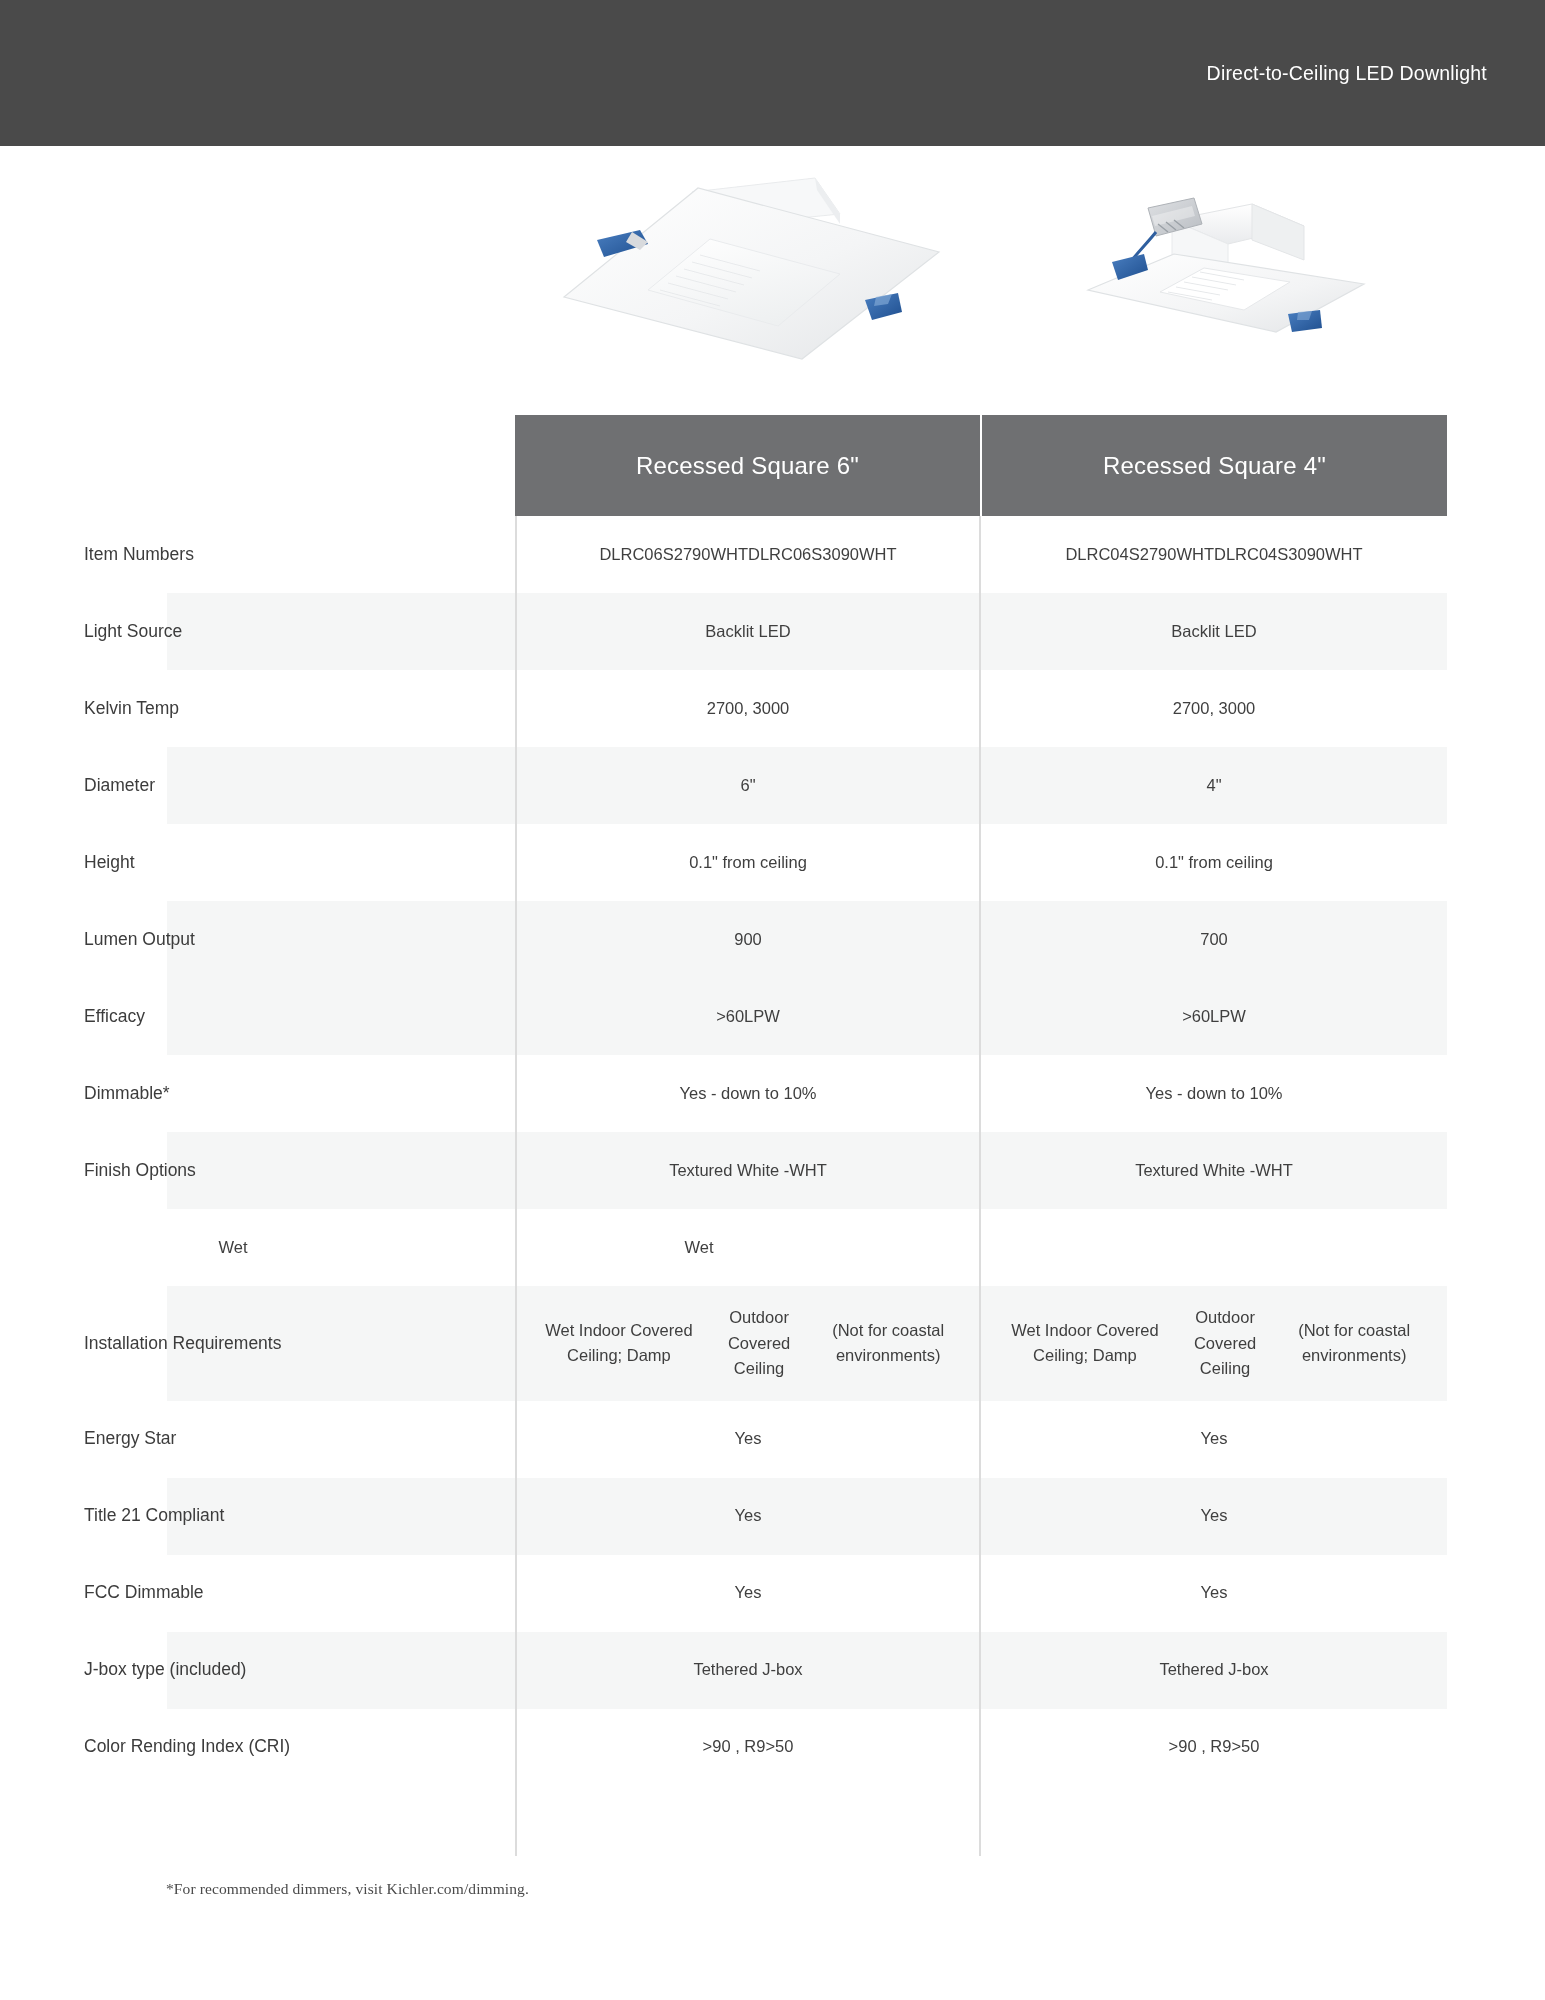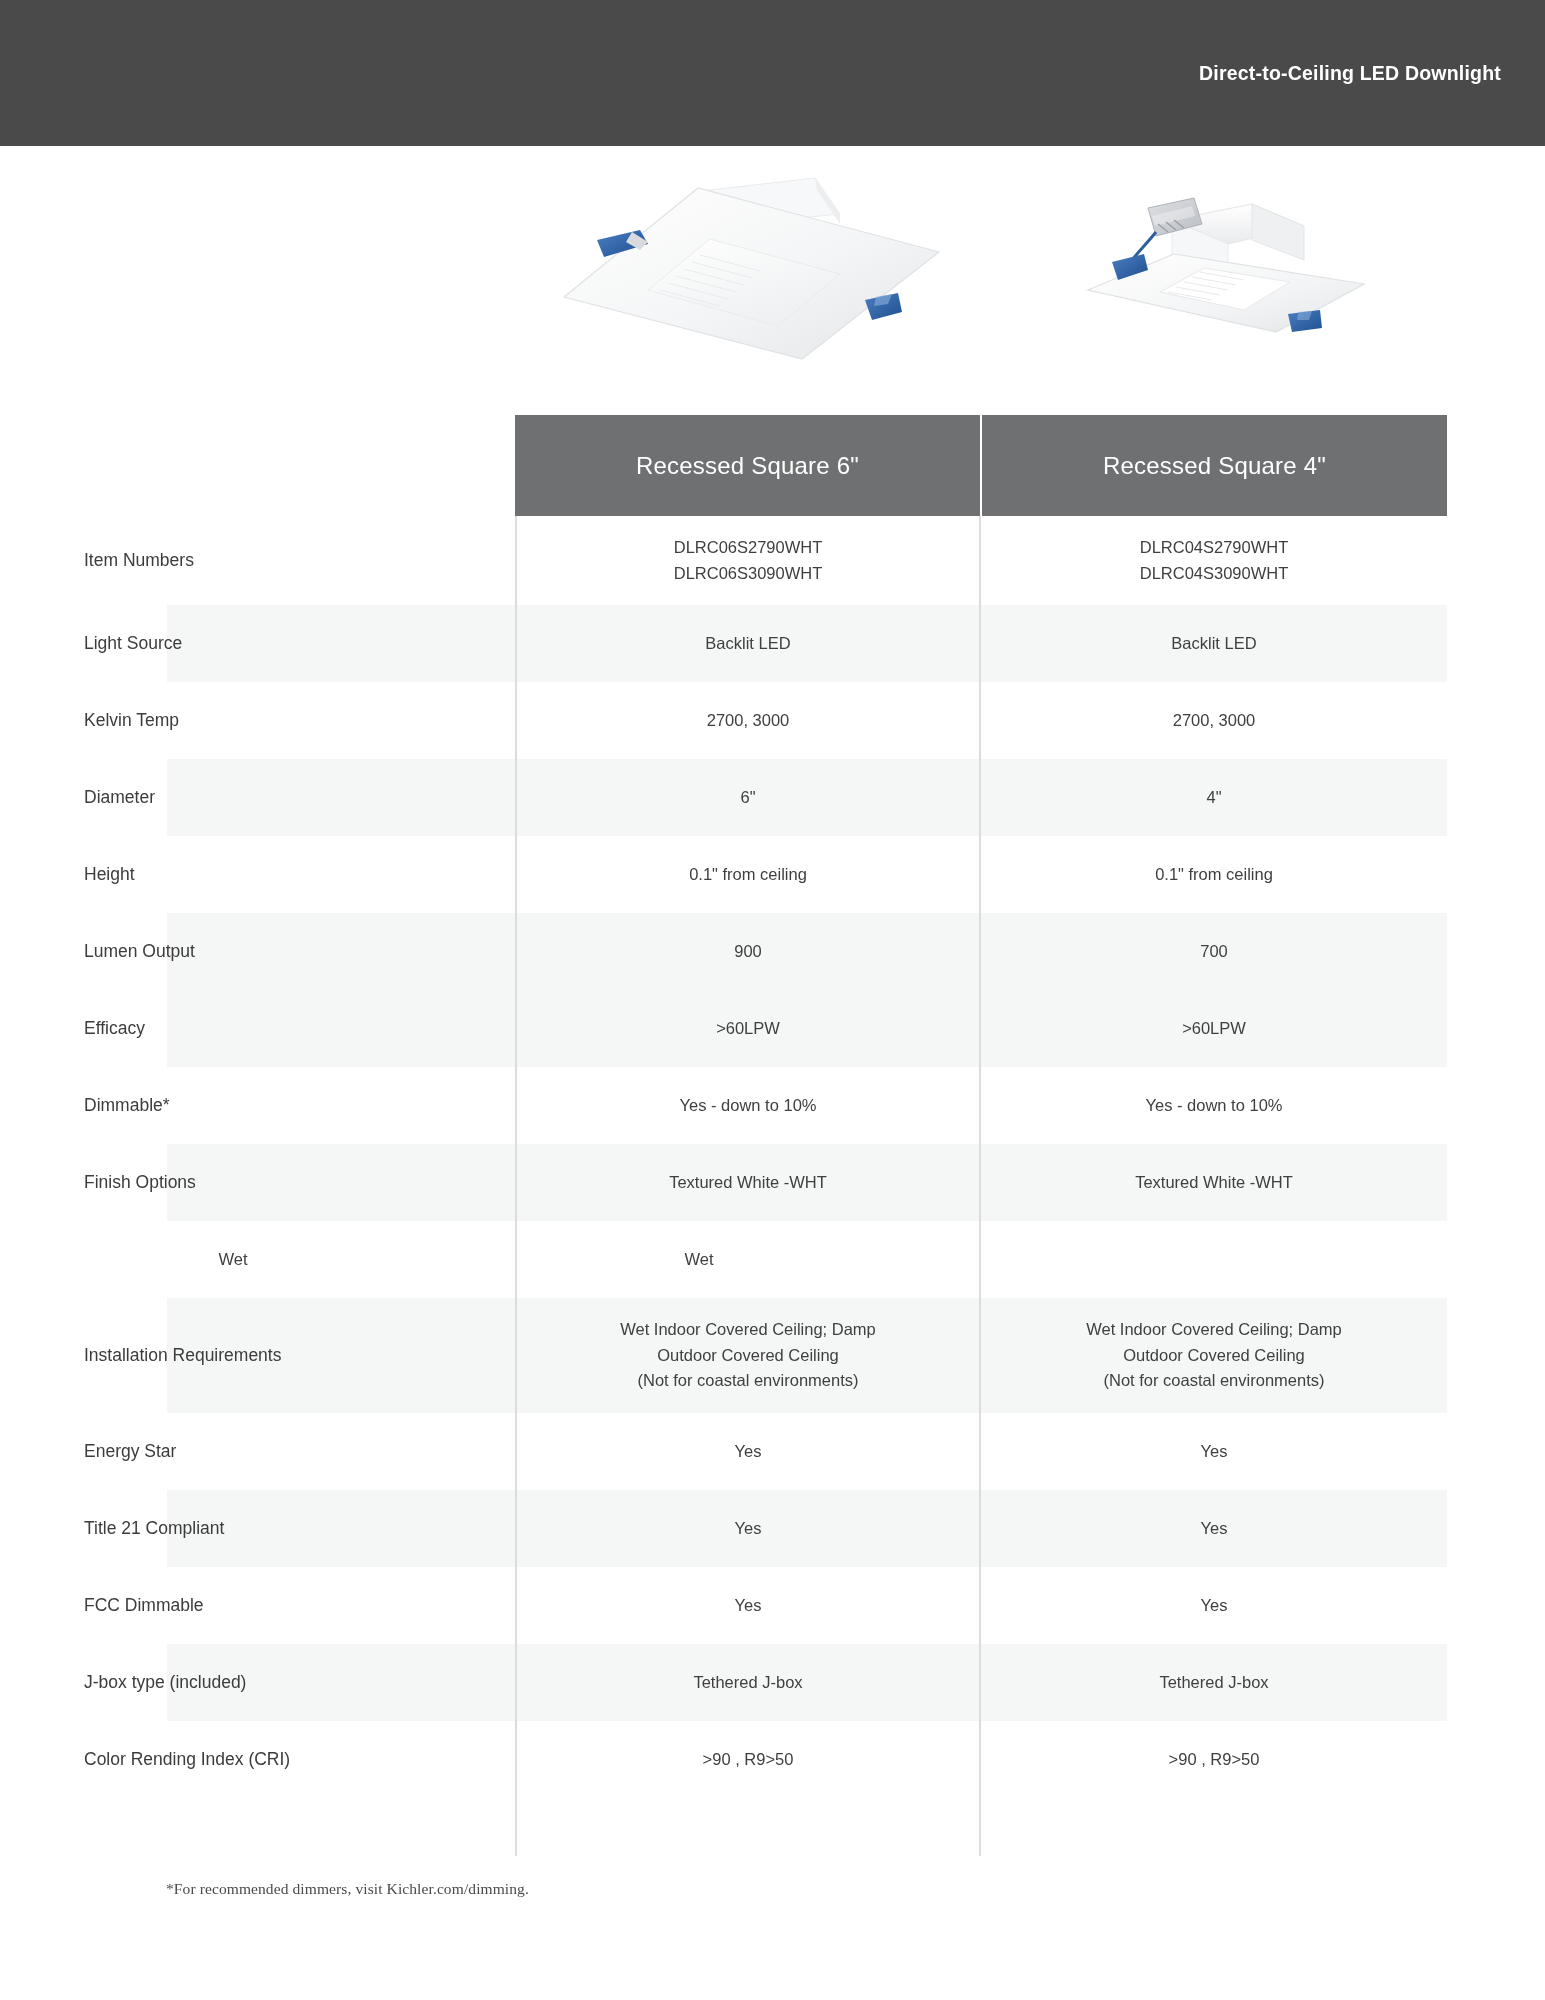--- a/index.html
+++ b/index.html
@@ -23,26 +23,26 @@
   
   .topbar {
     position: absolute;
     left: 0; top: 0;
     width: 1545px;
     height: 146px;
     background: #4a4a4a;
   }
   .topbar-title {
     position: absolute;
-    right: 44px;
+    right: 58px;
     top: 50%;
     transform: translateY(-50%);
     color: #ffffff;
     font-size: 19.5px;
-    font-weight: bold;
+    font-weight: normal;
     letter-spacing: 0.2px;
     white-space: nowrap;
   }
 
   
   .hero {
     position: absolute;
     left: 0;
     top: 150px;
     width: 1545px;
@@ -125,21 +125,21 @@
     font-size: 17.5px;
     color: #3c3c3c;
     line-height: 1.35;
   }
 
   .cell-val {
     position: relative;
     z-index: 2;
     width: 466px;
     display: flex;
-    flex-direction: column;
+    flex-direction: row;
     align-items: center;
     justify-content: center;
     text-align: center;
     font-size: 16.5px;
     color: #3f3f3f;
     line-height: 1.55;
     padding: 19px 22px;
   }
   .cell-val span { display: block; }
 

